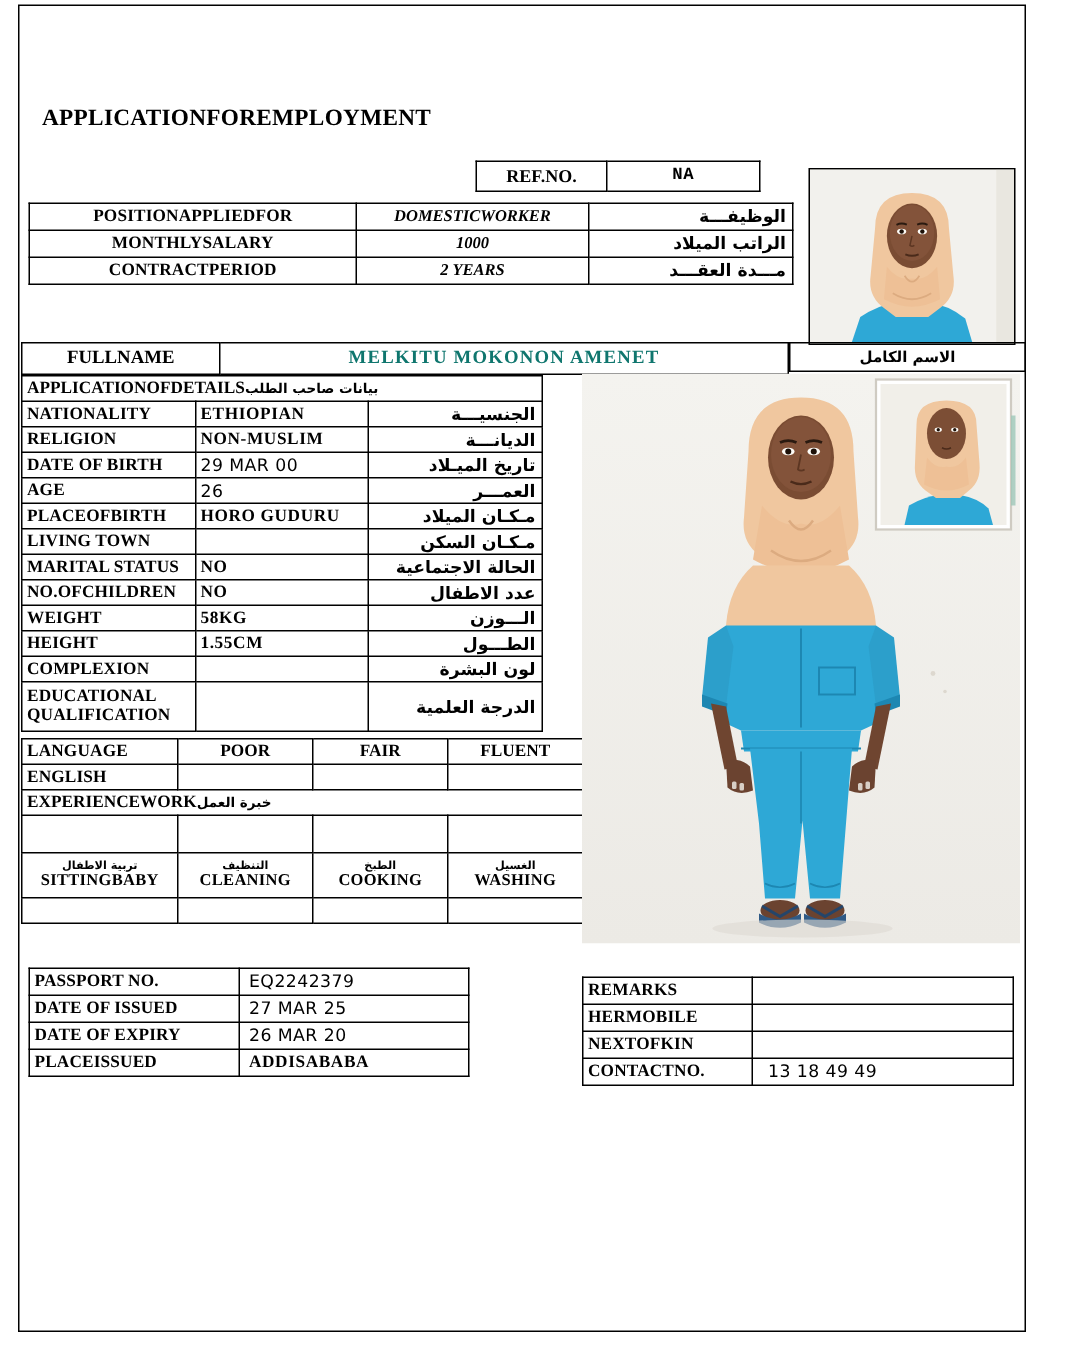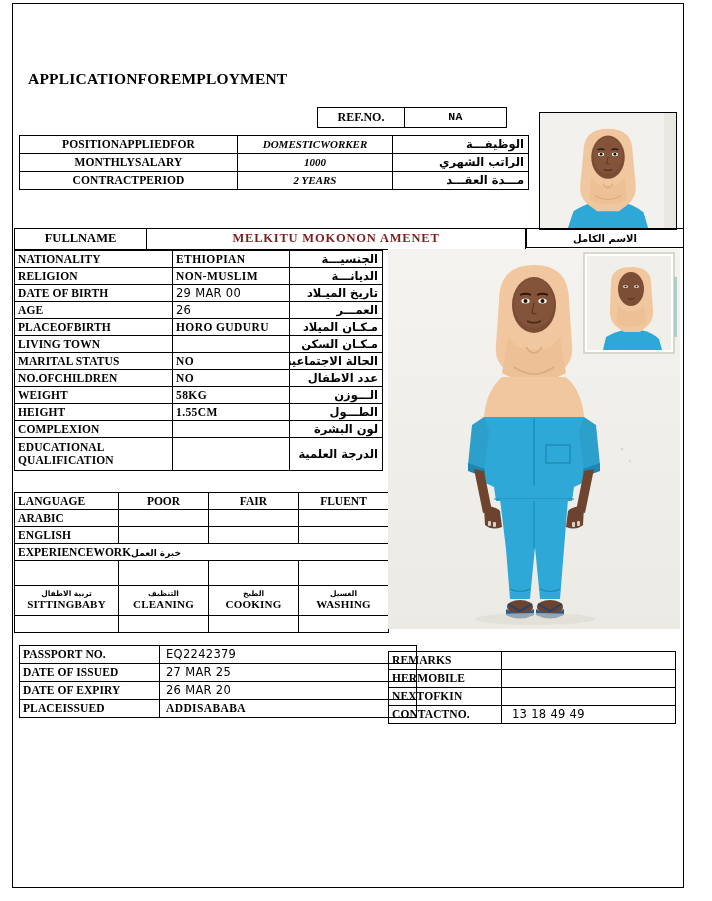--- a/index.html
+++ b/index.html
@@ -162,21 +162,21 @@
   #lang-table tr.taskrow td .en-small {
     display: block;
     font-weight: bold;
     font-size: 11px;
     line-height: 1.15;
     letter-spacing: .2px;
   }
   #lang-table tr.emptyrow td { height: 16px; }
 
   
-  #passport-table { left: 19px; top: 645px; width: 398px; }
+  #passport-table { left: 19px; top: 645px; width: 294px; }
   #passport-table td { height: 17px; }
   #passport-table td.k { width: 133px; }
   #passport-table td.v { padding-left: 6px; }
 
   
   #remarks-table { left: 388px; top: 651px; width: 288px; }
   #remarks-table td { height: 17px; }
   #remarks-table td.k { width: 106px; }
   #remarks-table td.v { padding-left: 10px; }
 
@@ -210,21 +210,21 @@
 <table class="grid abs" id="position-table">
   <tbody>
       <tr>
     <td class="k lbl">POSITIONAPPLIEDFOR</td>
     <td class="v">DOMESTICWORKER</td>
     <td class="a ar">الوظيفـــة</td>
   </tr>
   <tr>
     <td class="k lbl">MONTHLYSALARY</td>
     <td class="v">1000</td>
-    <td class="a ar">الراتب الشهري</td>
+    <td class="a ar">الراتب الميلاد</td>
   </tr>
   <tr>
     <td class="k lbl">CONTRACTPERIOD</td>
     <td class="v">2 YEARS</td>
     <td class="a ar">مـــدة العقـــد</td>
   </tr>
 </tbody>
   </table>
 
 <div class="abs photo-frame" id="photo-small">
@@ -255,30 +255,33 @@
     <path d="M56 84 Q69 92 82 84" stroke="#dcab80" stroke-width="1.2" fill="none"></path>
 
     <rect x="126" y="0" width="12" height="118" fill="#e2ded5" opacity="0.55"></rect>
   </svg>
 </div>
 
 <table class="grid abs" id="fullname-table">
   <tbody>
       <tr>
     <td class="k">FULLNAME</td>
-    <td class="v" style="color: #7f1d1d;">MELKITU MOKONON AMENET</td>
+    <td class="v" style="color: #0f766e;">MELKITU MOKONON AMENET</td>
   </tr>
 </tbody>
   </table>
 <div class="abs" id="fullname-ar-box">
   <span>الاسم الكامل</span>
 </div>
 
 <table class="grid abs" id="details-table">
   <tbody>
+      <tr>
+    <td class="hdr" colspan="3"><span>APPLICATIONOFDETAILS</span><span class="arin">بيانات صاحب الطلب</span></td>
+  </tr>
   <tr>
     <td class="k lbl">NATIONALITY</td>
     <td class="v val-bold">ETHIOPIAN</td>
     <td class="a ar">الجنسيـــة</td>
   </tr>
   <tr>
     <td class="k lbl">RELIGION</td>
     <td class="v val-bold">NON-MUSLIM</td>
     <td class="a ar">الديانـــة</td>
   </tr>
@@ -335,26 +338,20 @@
 </tbody>
   </table>
 
 <table class="grid abs" id="lang-table">
   <tbody>
       <tr>
     <td class="k lbl">LANGUAGE</td>
     <td class="c">POOR</td>
     <td class="c">FAIR</td>
     <td class="c">FLUENT</td>
-  </tr>
-  <tr>
-    <td class="k lbl">ARABIC</td>
-    <td class="c"></td>
-    <td class="c"></td>
-    <td class="c"></td>
   </tr>
   <tr>
     <td class="k lbl">ENGLISH</td>
     <td class="c"></td>
     <td class="c"></td>
     <td class="c"></td>
   </tr>
   <tr>
     <td class="fullrow" colspan="4"><span>EXPERIENCEWORK</span><span class="arin">خبرة العمل</span></td>
   </tr>

